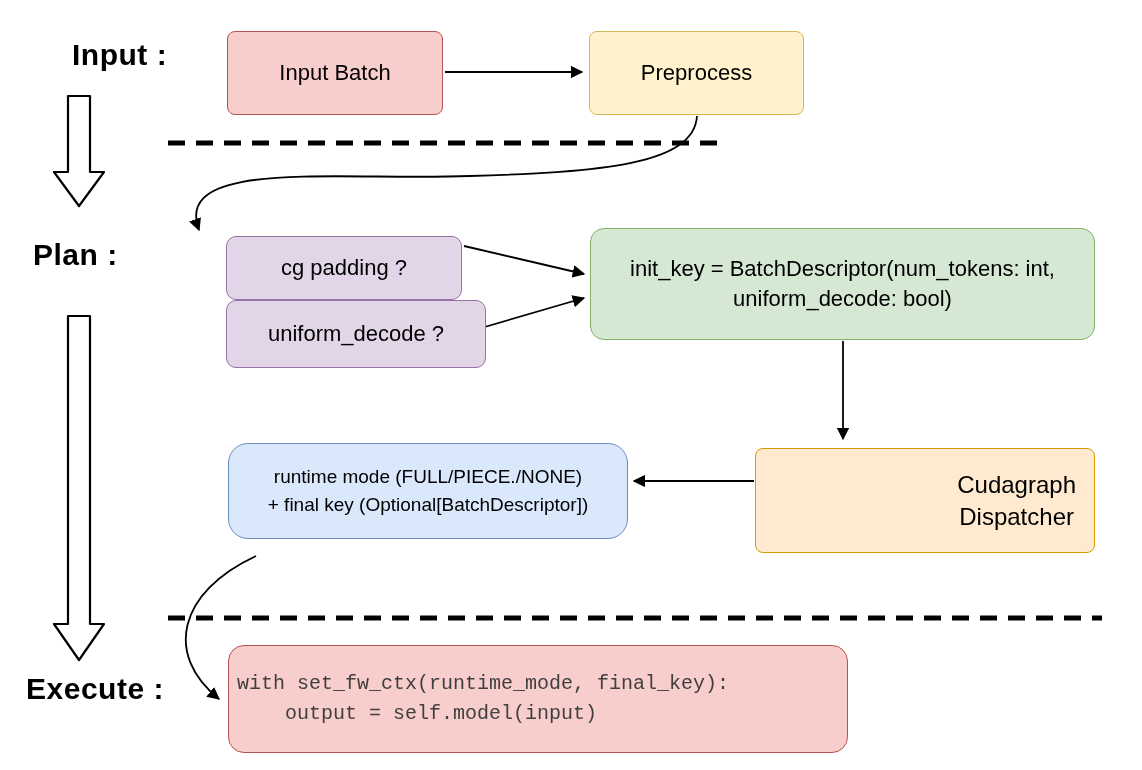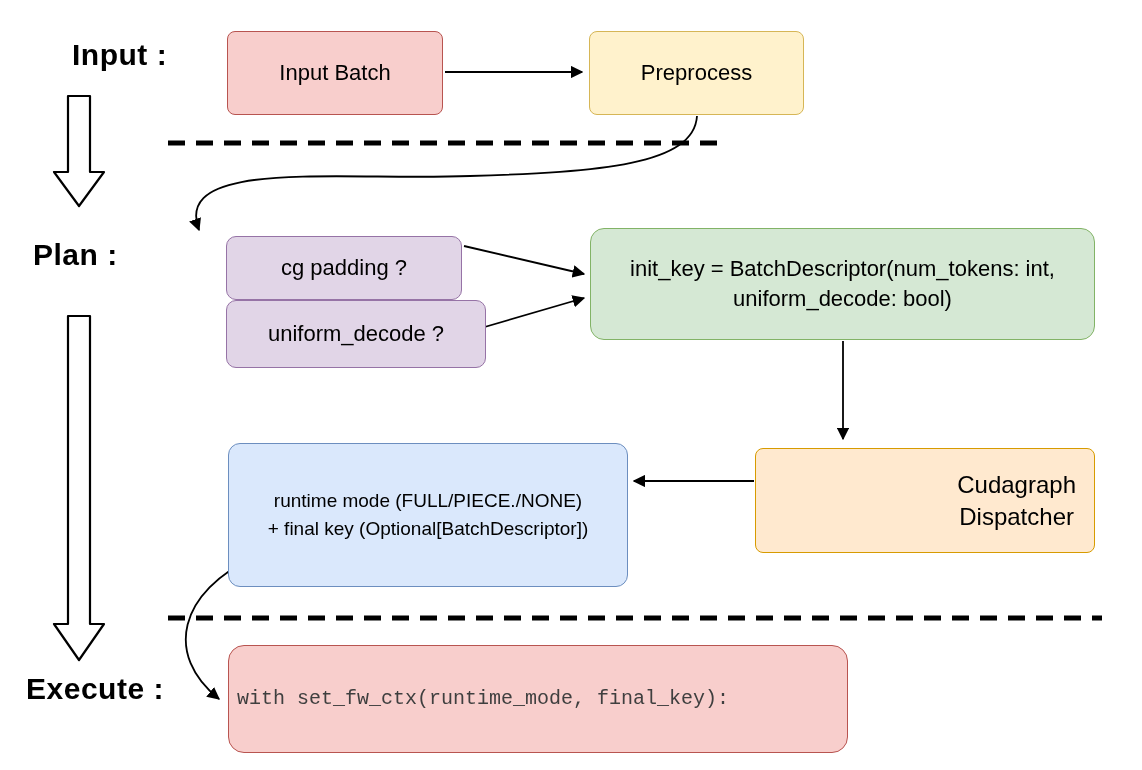--- a/index.html
+++ b/index.html
@@ -72,22 +72,22 @@
     flex-direction: row; justify-content: flex-end; padding-right: 18px;
     z-index: 1;
   }
   .cudagraph-text { text-align: center; line-height: 1.3; }
   .node-dispatch {
     left: 757px; top: 443px; width: 172px; height: 76px;
     background: #f9bd7c; border-color: #d79b00; font-size: 20px; border-radius: 10px;
     z-index: 2;
   }
   .node-runtime-mode {
-    left: 228px; top: 443px; width: 400px; height: 144px;
-    background: #dae8fc; border-color: #6c8ebf; font-size: 19px; border-radius: 12px;
+    left: 228px; top: 443px; width: 400px; height: 96px;
+    background: #dae8fc; border-color: #6c8ebf; font-size: 19px; border-radius: 20px;
     line-height: 1.5;
   }
   .node-execute-code {
     left: 228px; top: 645px; width: 620px; height: 108px;
     background: #f8cecc; border-color: #b85450; border-radius: 16px;
     font-family: "Liberation Mono", "DejaVu Sans Mono", monospace;
     font-size: 20px; color: #3f3f3f;
     align-items: flex-start; padding-left: 8px; line-height: 1.5;
   }
   .code-line { white-space: pre; text-align: right; }
@@ -152,15 +152,16 @@
   </div>
 
 
   <div class="node node-runtime-mode">
     <span>runtime mode (FULL/PIECE./NONE)</span>
     <span>+ final key (Optional[BatchDescriptor])</span>
   </div>
 
   <div class="node node-execute-code">
     <span class="code-line">with set_fw_ctx(runtime_mode, final_key):</span>
+    <span class="code-line">    output = self.model(input)</span>
   </div>
 
 </div>
 
 </body></html>

